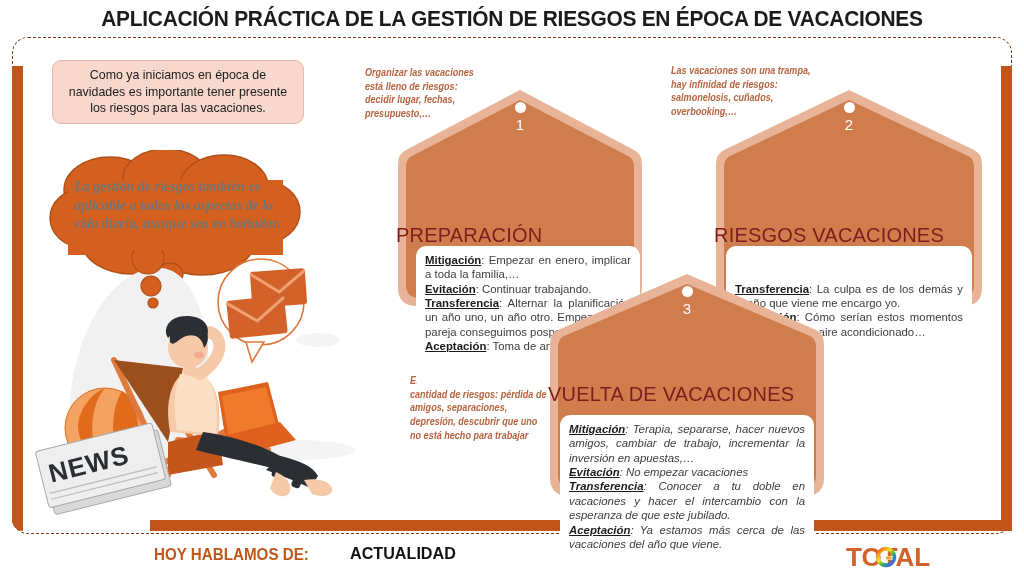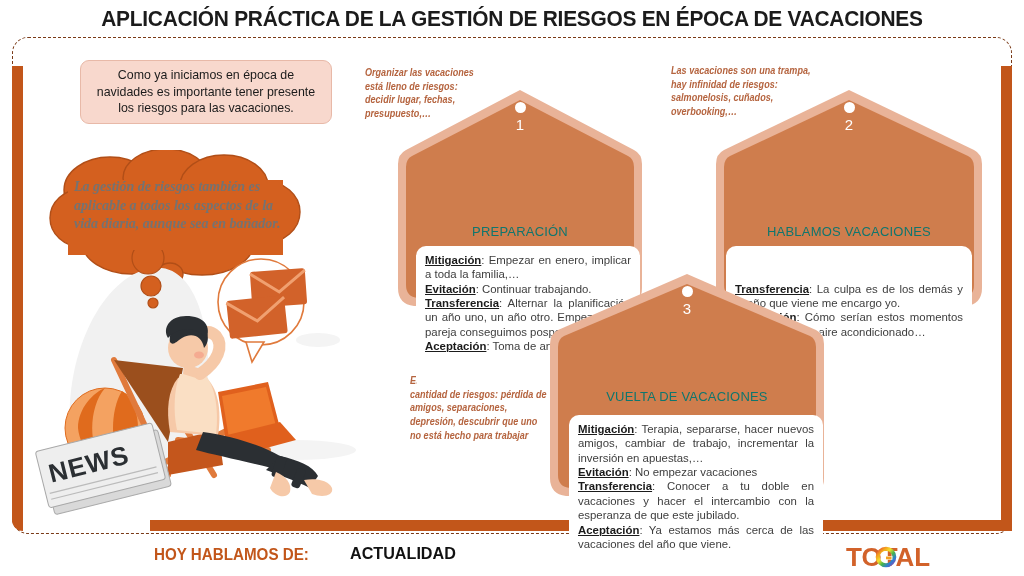--- a/index.html
+++ b/index.html
@@ -41,21 +41,20 @@
     position: absolute; left: 150px; top: 520px; width: 862px; height: 11px;
     background: #c2561a;
   }
 
   
   .intro-box {
     position: absolute; left: 52px; top: 60px; width: 252px; height: 64px;
     background: #f8d8cd; border: 1px solid #e8b9a8; border-radius: 9px;
     display: flex; align-items: center; justify-content: center;
     padding: 4px 10px;
-    margin-left: 28px;
   }
   .intro-box p {
     font-size: 12.4px; line-height: 1.32; color: #1b1b1b; text-align: center;
   }
 
   
   .cloud-wrap { position: absolute; left: 42px; top: 150px; width: 270px; height: 150px; }
   .cloud-wrap svg { position:absolute; left:0; top:0; }
   .cloud-text {
     position: absolute; left: 32px; top: 28px; width: 208px;
@@ -85,22 +84,22 @@
   .stage-card .pent { position: absolute; left: 0; top: 0; }
   .stage-card .dot {
     position: absolute; width: 11px; height: 11px; border-radius: 50%;
     background: #ffffff;
   }
   .stage-card .num {
     position: absolute; width: 100%; text-align: center;
     color: #ffffff; font-size: 15px; font-weight: normal;
   }
   .stage-card .stage-title {
-    position: absolute; width: 100%; text-align: center;
-    color: #0f766e; font-size: 13px; letter-spacing: 0.2px;
+    position: absolute; width: 100%; text-align: left;
+    color: #7f1d1d; font-size: 20px; letter-spacing: 0.2px;
   }
   .stage-card .body {
     position: absolute; background: #ffffff; border-radius: 10px;
     padding: 7px 9px 6px 9px;
     font-size: 11.4px; line-height: 1.26; color: #3d3d3d;
     text-align: justify;
   }
   .stage-card .body b {
     color: #1b1b1b; font-weight: bold; text-decoration: underline;
   }
@@ -116,22 +115,22 @@
   #card-2 { left: 714px; top: 88px; width: 270px; height: 225px; }
   #card-2 .dot { left: 129.5px; top: 14px; }
   #card-2 .num { top: 28px; }
   #card-2 .stage-title { top: 136px; }
   #card-2 .body { left: 12px; top: 158px; width: 246px; height: 144px; }
 
   
   #card-3 { left: 548px; top: 272px; width: 278px; height: 232px; }
   #card-3 .dot { left: 133.5px; top: 14px; }
   #card-3 .num { top: 28px; }
-  #card-3 .stage-title { top: 117px; }
-  #card-3 .body { left: 21px; top: 143px; width: 254px; height: 154px; }
+  #card-3 .stage-title { top: 111px; }
+  #card-3 .body { left: 12px; top: 143px; width: 254px; height: 154px; font-style: italic; }
 
   
   .footer-label {
     position: absolute; left: 154px; top: 545px;
     font-size: 16.5px; font-weight: bold; color: #c2561a;
     transform: scaleX(0.92); transform-origin: left center;
   }
   .footer-topic {
     position: absolute; left: 350px; top: 544px;
     font-size: 17px; font-weight: bold; color: #111111;
@@ -270,21 +269,21 @@
     </div>
   </div>
 
   <div class="stage-card" id="card-2">
     <svg class="pent" width="270" height="225" viewBox="0 0 270 225">
       <path d="M135 2 L260 62 Q268 66 268 76 L268 200 Q268 216 252 218 L18 218 Q2 216 2 200 L2 76 Q2 66 10 62 Z" fill="#e9b398"></path>
       <path d="M135 12 L254 68 Q260 71 260 79 L260 197 Q260 209 248 210 L22 210 Q10 209 10 197 L10 79 Q10 71 16 68 Z" fill="#cf7d4d"></path>
     </svg>
     <div class="dot"></div>
     <div class="num">2</div>
-    <div class="stage-title">HABLAMOS VACACIONES</div>
+    <div class="stage-title">RIESGOS VACACIONES</div>
     <div class="body">
       <br>
       <br>
       <span><b>Transferencia</b><span>:</span><span> La culpa es de los demás y el año que viene me encargo yo.</span></span><br>
       <span><b>Aceptación</b><span>:</span><span> Cómo serían estos momentos en el trabajo sin aire acondicionado…</span></span>
     </div>
   </div>
 
   <div class="stage-card" id="card-3">
     <svg class="pent" width="278" height="232" viewBox="0 0 278 232">

